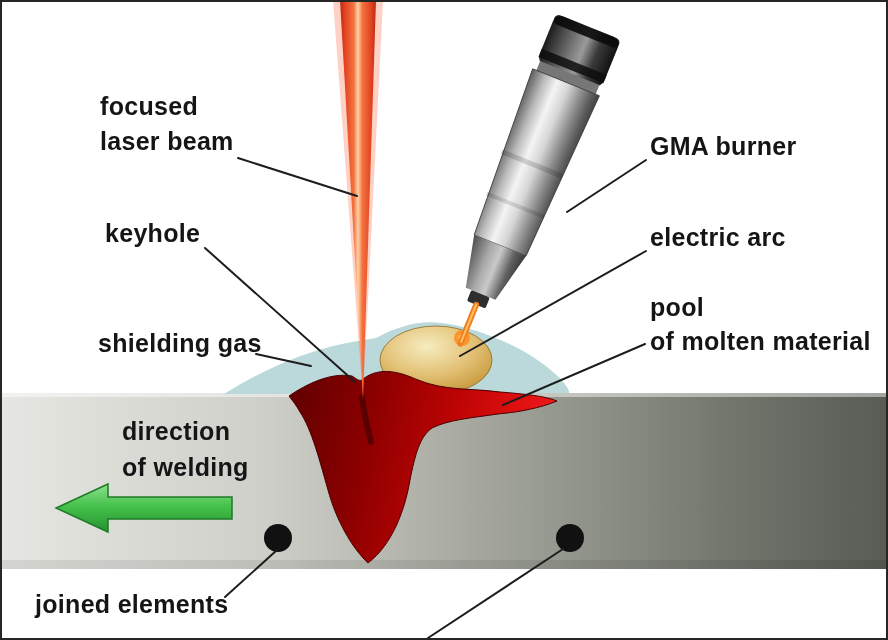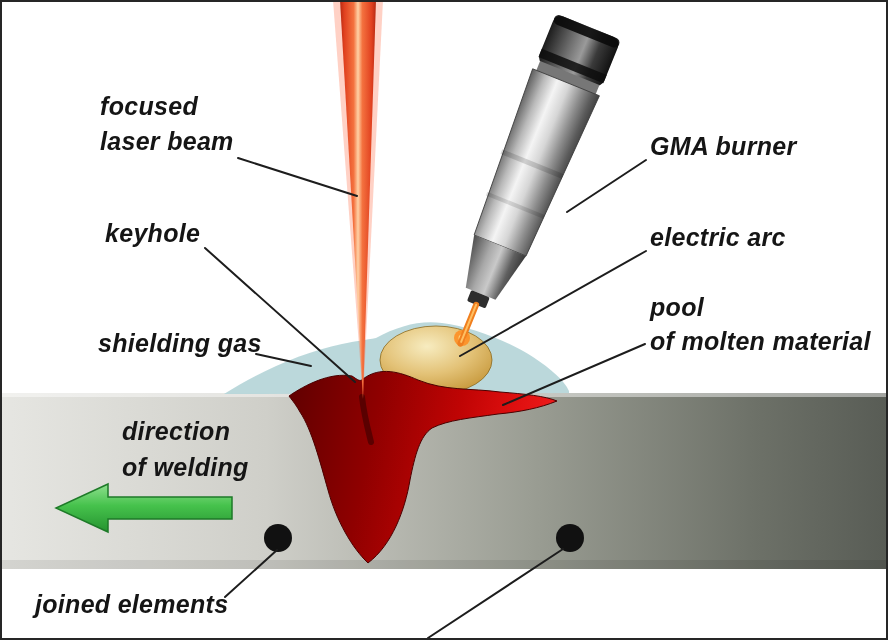--- a/index.html
+++ b/index.html
@@ -1,16 +1,16 @@
 <!DOCTYPE html>
 <html><head>
 <meta charset="utf-8">
 <style>
   html,body{margin:0;padding:0;background:#ffffff;}
-  .stage{width:888px;height:640px;position:relative;overflow:hidden;background:#ffffff;font-style:italic;}
+  .stage{width:888px;height:640px;position:relative;overflow:hidden;background:#ffffff;}
   svg{display:block;}
   .lbl{
     font-family:"Liberation Sans", sans-serif;
     font-weight:700;
     font-size:25px;
     fill:#151515;
     letter-spacing:0.3px;
   }
   .leader{stroke:#1d1d1d;stroke-width:2;stroke-linecap:round;fill:none;}
 </style>

